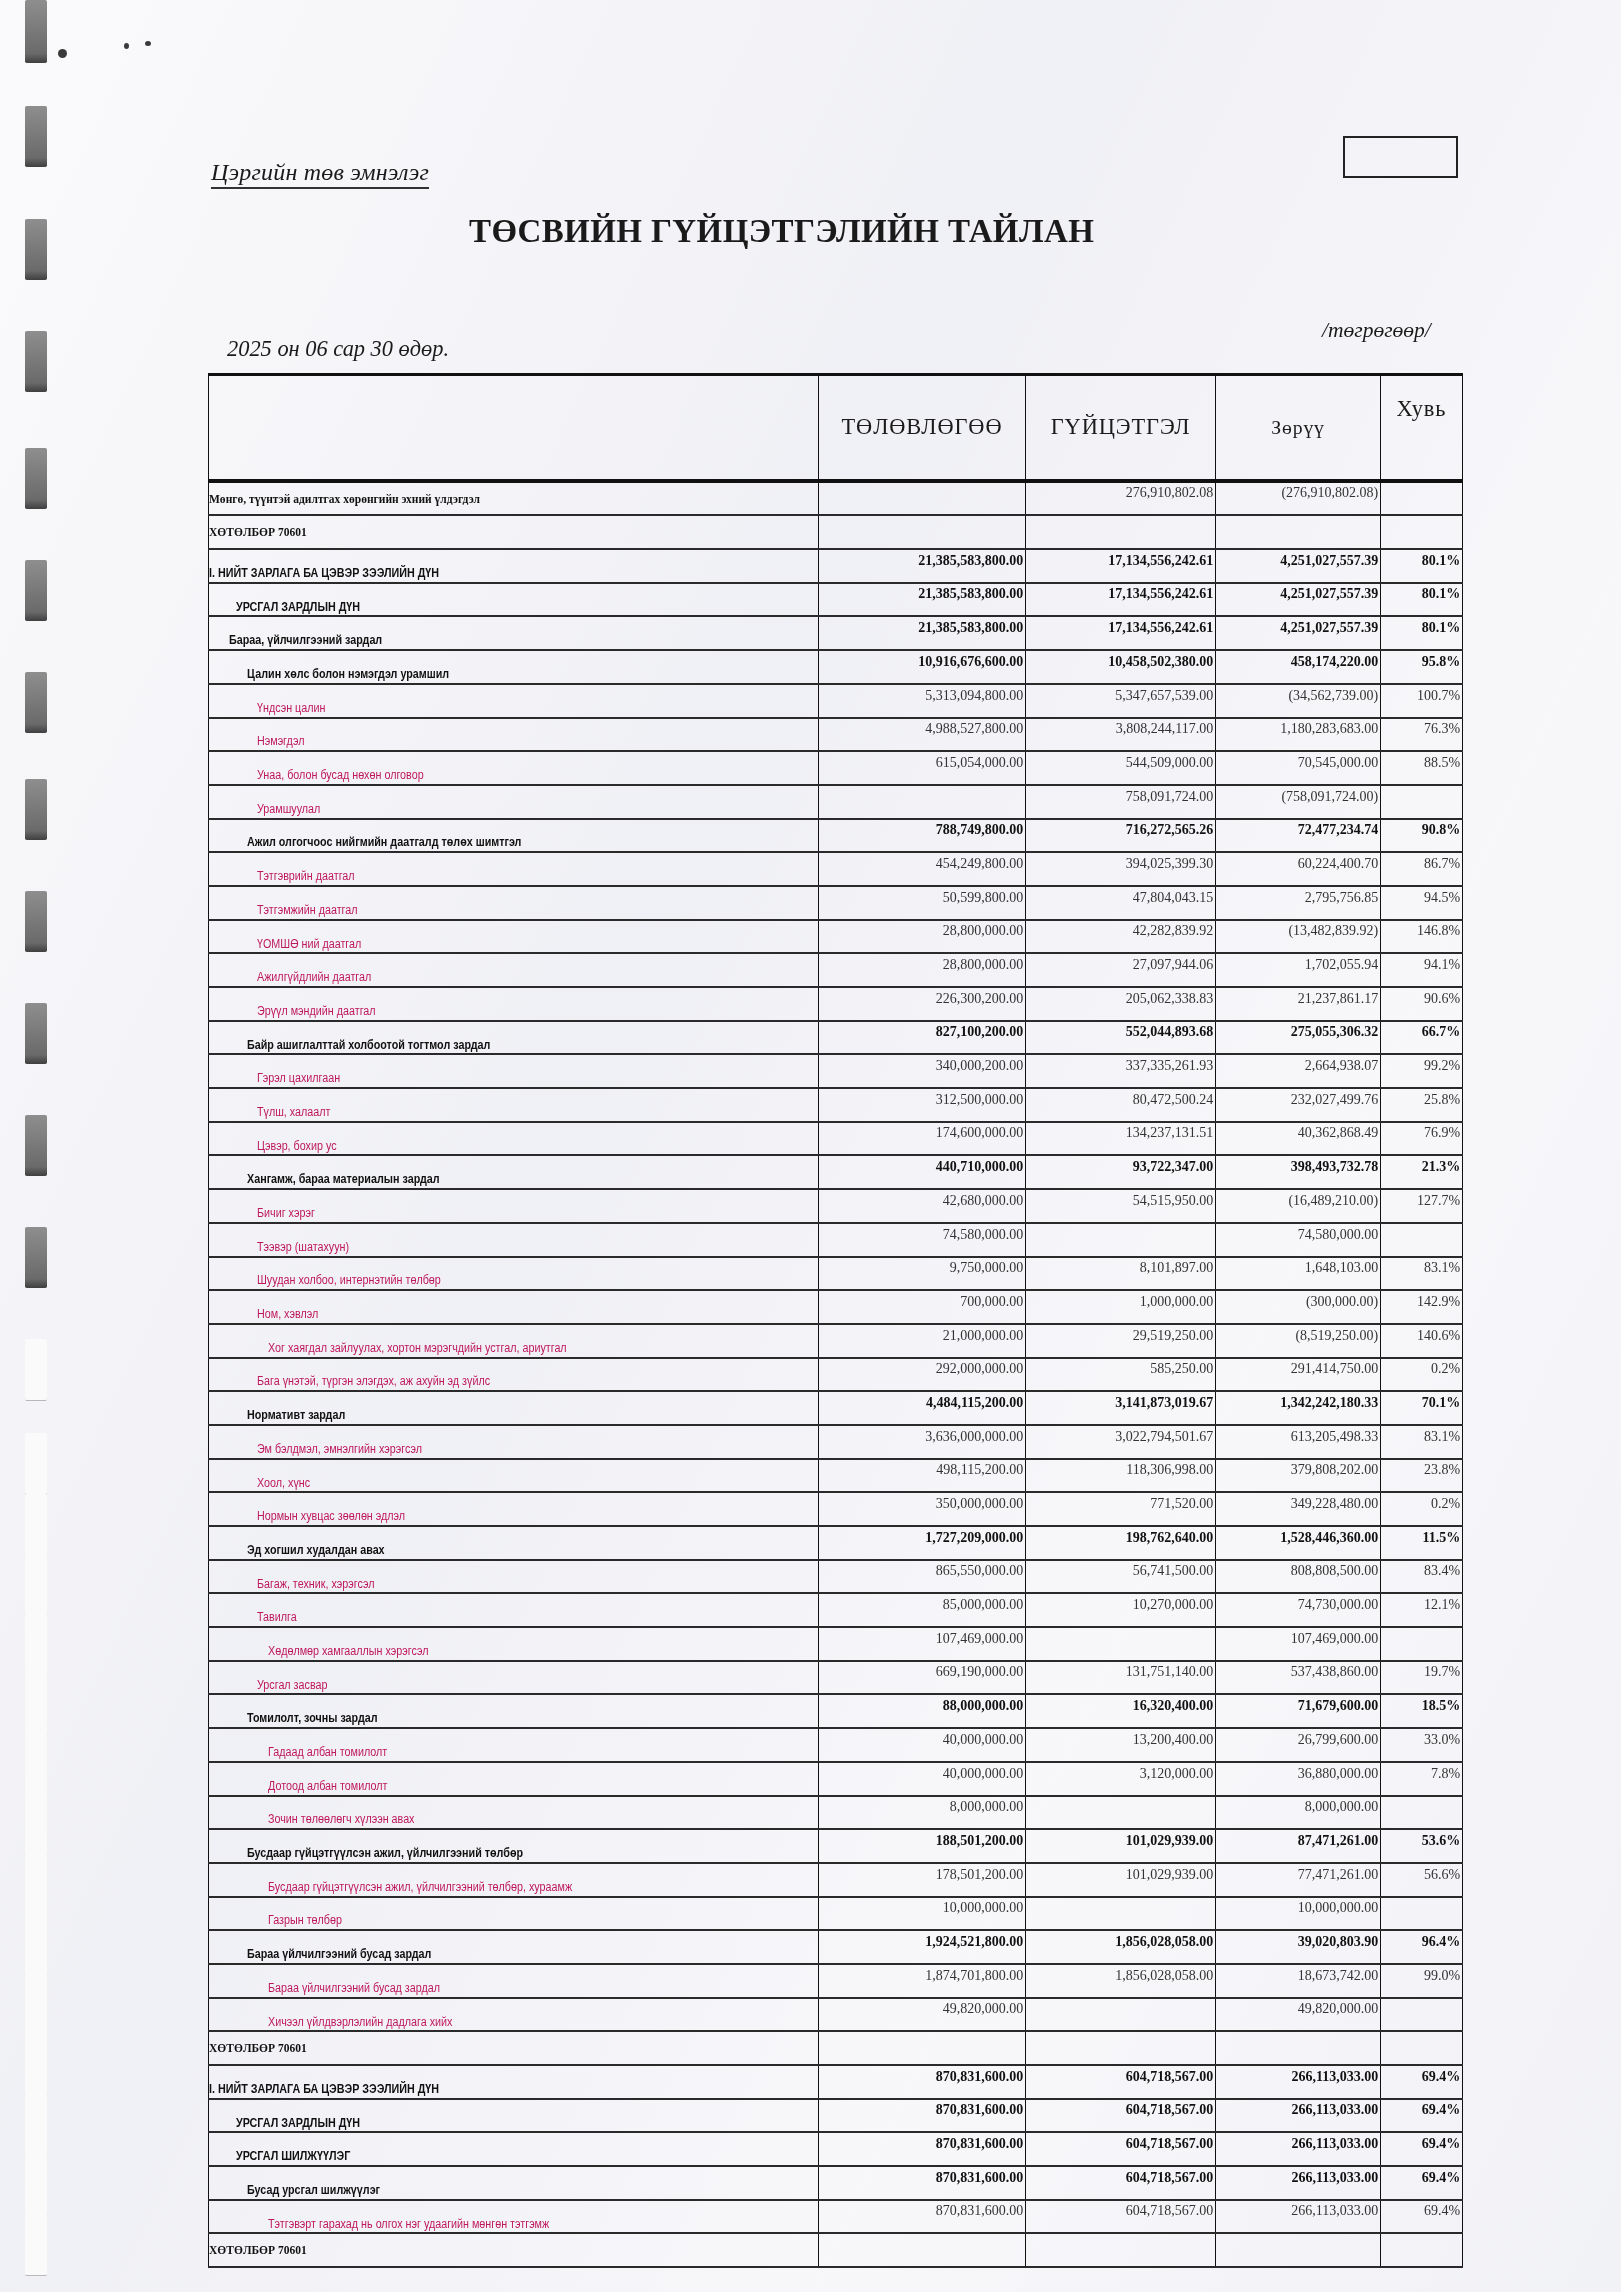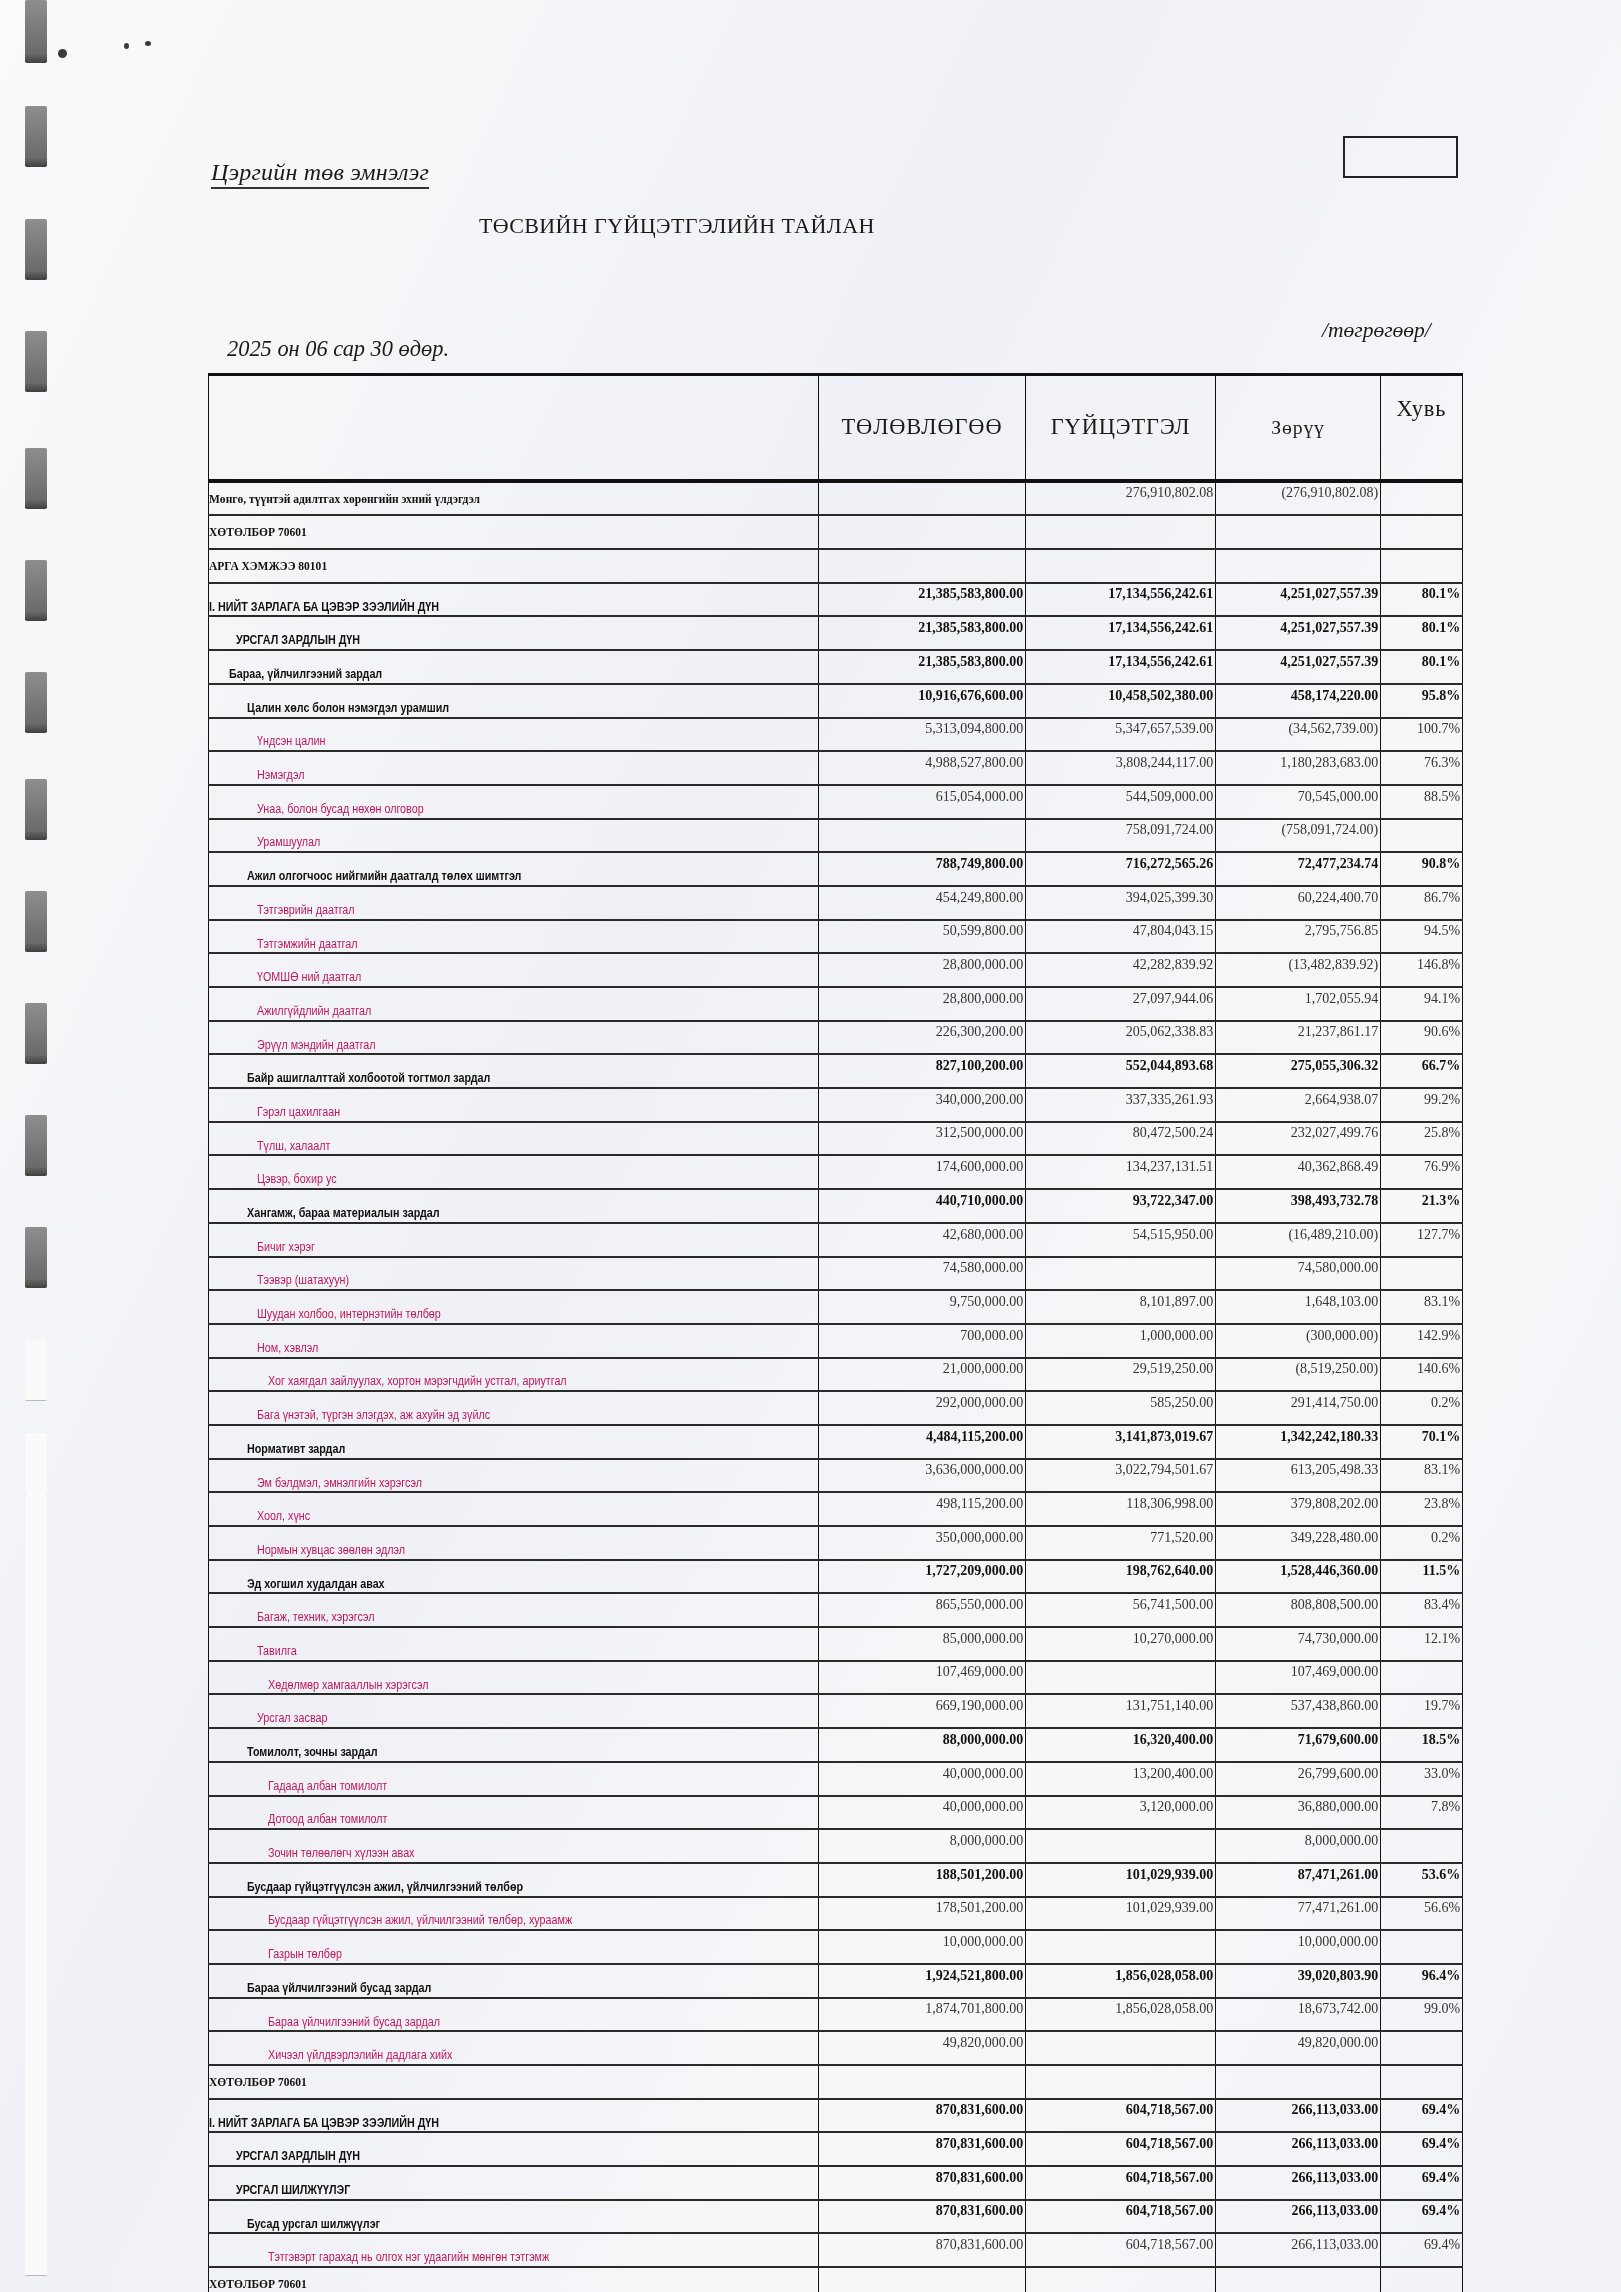--- a/index.html
+++ b/index.html
@@ -23,22 +23,22 @@
   .org-name {
     position: absolute; left: 211px; top: 159px;
     font-size: 24px; font-style: italic; letter-spacing: 0.2px;
     border-bottom: 2.7px double #333; padding-bottom: 0.9px;
   }
   .stamp-box {
     position: absolute; left: 1343px; top: 136px; width: 111px; height: 38px;
     border: 2.7px solid #222;
   }
   .doc-title {
-    position: absolute; left: 479px; top: 213px;
-    font-size: 22px; font-weight: normal; letter-spacing: 0.4px;
+    position: absolute; left: 469px; top: 213px;
+    font-size: 33px; font-weight: bold; letter-spacing: 0.4px;
   }
   .report-date {
     position: absolute; left: 227px; top: 336px;
     font-size: 22.4px; font-style: italic;
   }
   .unit-label {
     position: absolute; left: 1322px; top: 318px;
     font-size: 21.5px; font-style: italic;
   }
 
@@ -149,27 +149,20 @@
         <td class="num">(276,910,802.08)</td>
         <td class="num"></td>
       </tr>
       <tr class="section lvl0">
         <td class="label"><span class="label-inner">ХӨТӨЛБӨР   70601</span></td>
         <td class="num"></td>
         <td class="num"></td>
         <td class="num"></td>
         <td class="num"></td>
       </tr>
-      <tr class="section lvl0">
-        <td class="label"><span class="label-inner">АРГА ХЭМЖЭЭ   80101</span></td>
-        <td class="num"></td>
-        <td class="num"></td>
-        <td class="num"></td>
-        <td class="num"></td>
-      </tr>
       <tr class="bold lvl0">
         <td class="label"><span class="label-inner">I. НИЙТ ЗАРЛАГА БА ЦЭВЭР ЗЭЭЛИЙН ДҮН</span></td>
         <td class="num">21,385,583,800.00</td>
         <td class="num">17,134,556,242.61</td>
         <td class="num">4,251,027,557.39</td>
         <td class="num">80.1%</td>
       </tr>
       <tr class="bold lvl1">
         <td class="label"><span class="label-inner">УРСГАЛ ЗАРДЛЫН ДҮН</span></td>
         <td class="num">21,385,583,800.00</td>

